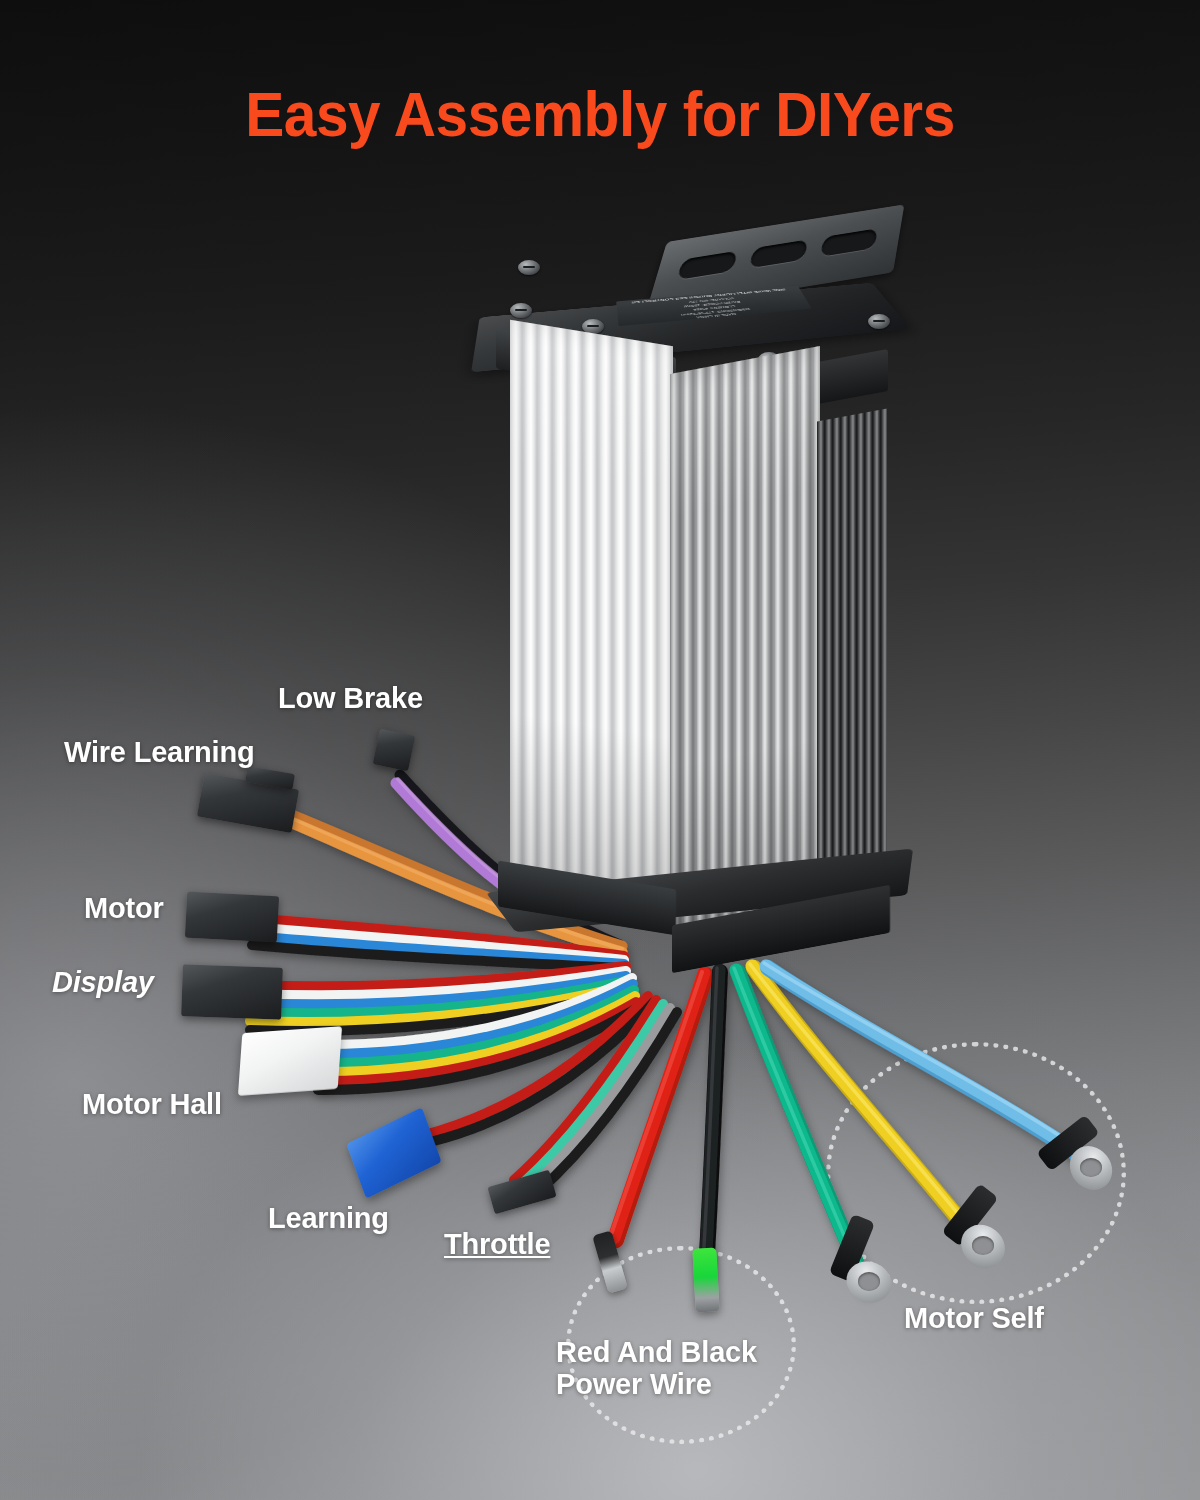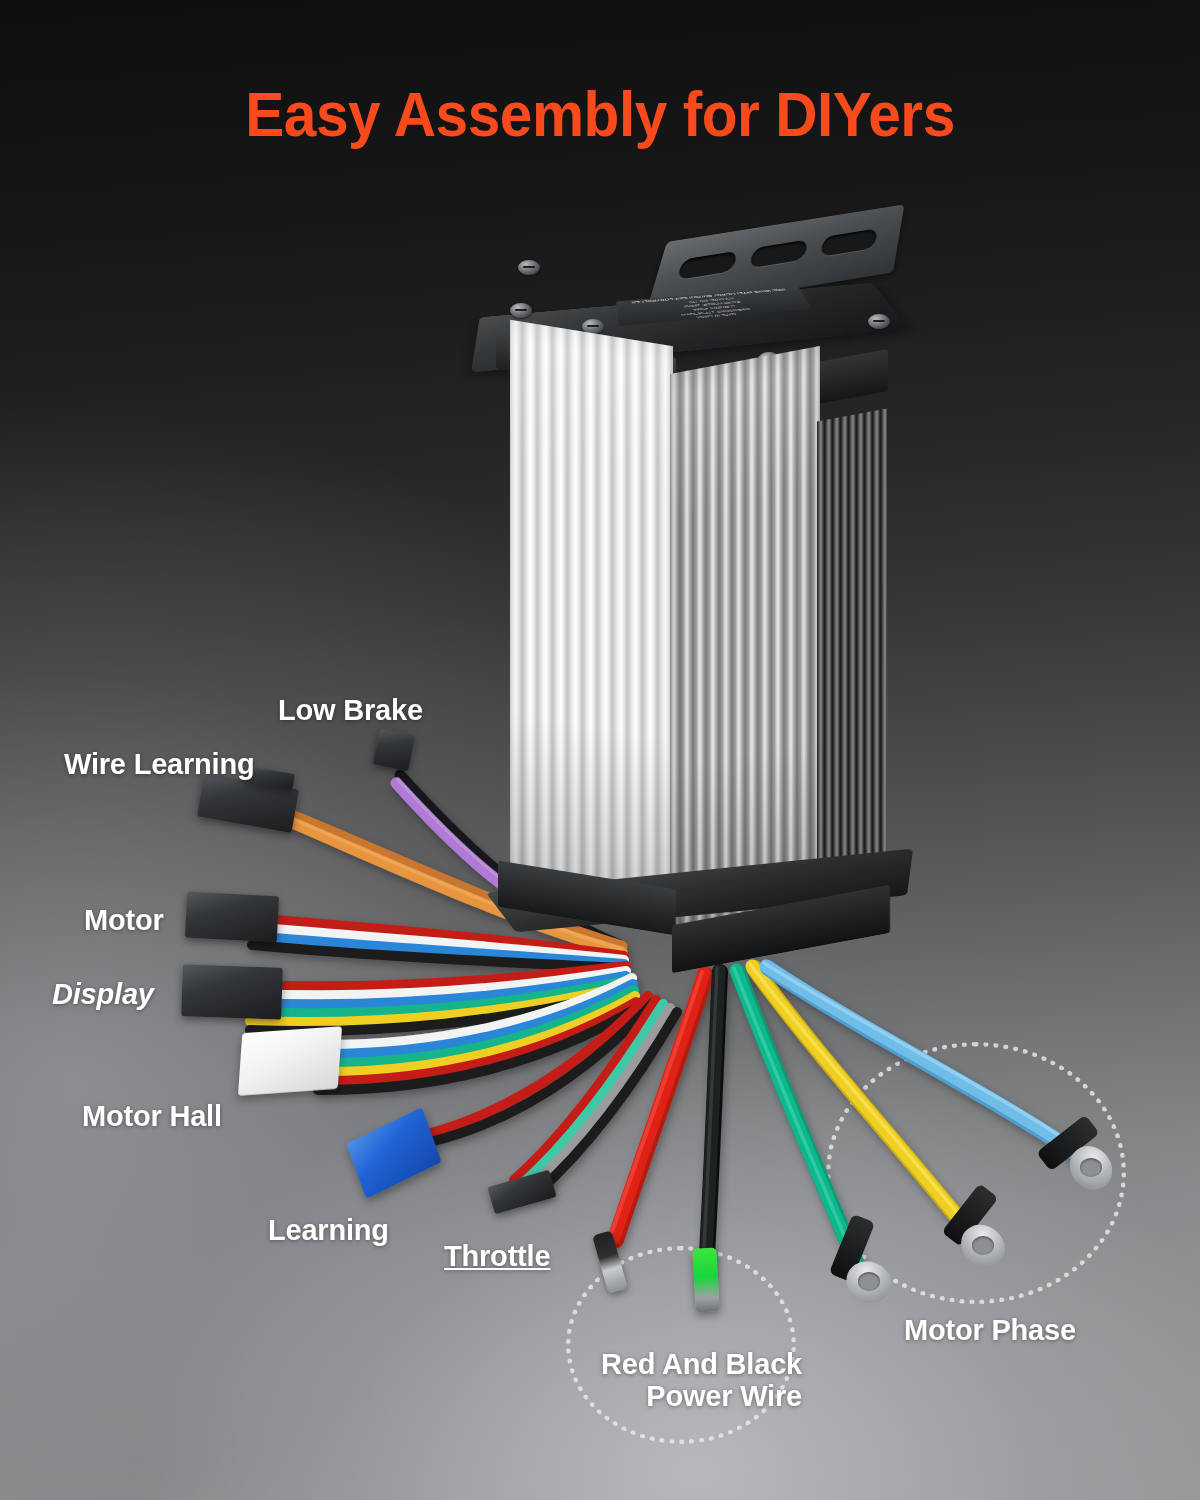--- a/index.html
+++ b/index.html
@@ -35,23 +35,22 @@
   
   .label {
     position:absolute;
     color:#fff;
     font-weight:bold;
     font-size:29px;
     letter-spacing:-0.2px;
     white-space:pre-line;
     text-shadow:0 1px 4px rgba(0,0,0,0.40);
     line-height:1.12;
-    margin-top:12px;
-  }
-  .label.center { text-align:right; }
+  }
+  .label.center { text-align:left; }
 
   
   .dotcircle {
     position:absolute;
     border-radius:50%;
     border:5px dotted rgba(236,236,238,0.80);
   }
 
   
   #controller { position:absolute; left:470px; top:215px; width:480px; height:760px; }
@@ -351,15 +350,15 @@
   <div class="label" style="left:278px; top:682px;">Low Brake</div>
   <div class="label" style="left:64px;  top:736px;">Wire Learning</div>
   <div class="label" style="left:84px;  top:892px;">Motor</div>
   <div class="label" style="left:52px;  top:966px;font-style:italic;">Display</div>
   <div class="label" style="left:82px;  top:1088px;">Motor Hall</div>
   <div class="label" style="left:268px; top:1202px;">Learning</div>
   <div class="label" style="left:444px; top:1228px;text-decoration:underline;">Throttle</div>
 
   <div class="label center" style="left:556px; top:1336px; width:246px;">Red And Black
 Power Wire</div>
-  <div class="label" style="left:904px; top:1302px;">Motor Phase</div>
+  <div class="label" style="left:904px; top:1302px;">Motor Self</div>
 
 </div>
 
 </body></html>

